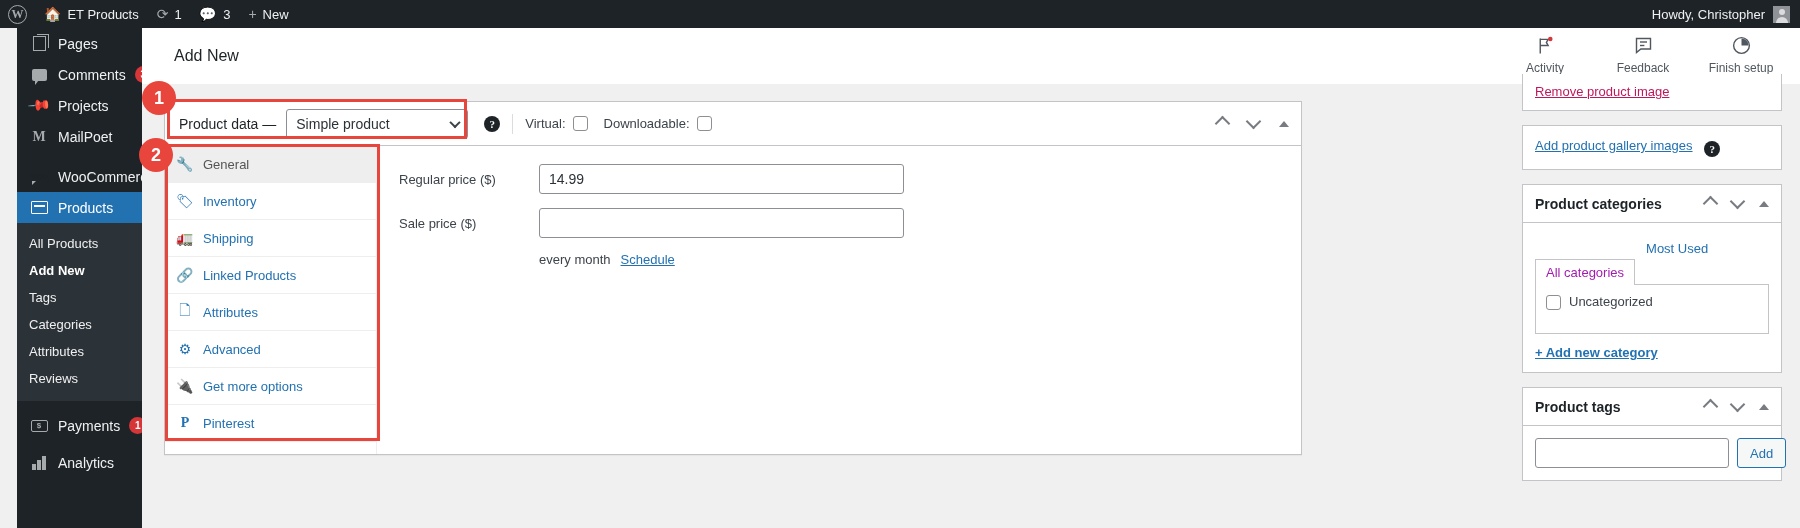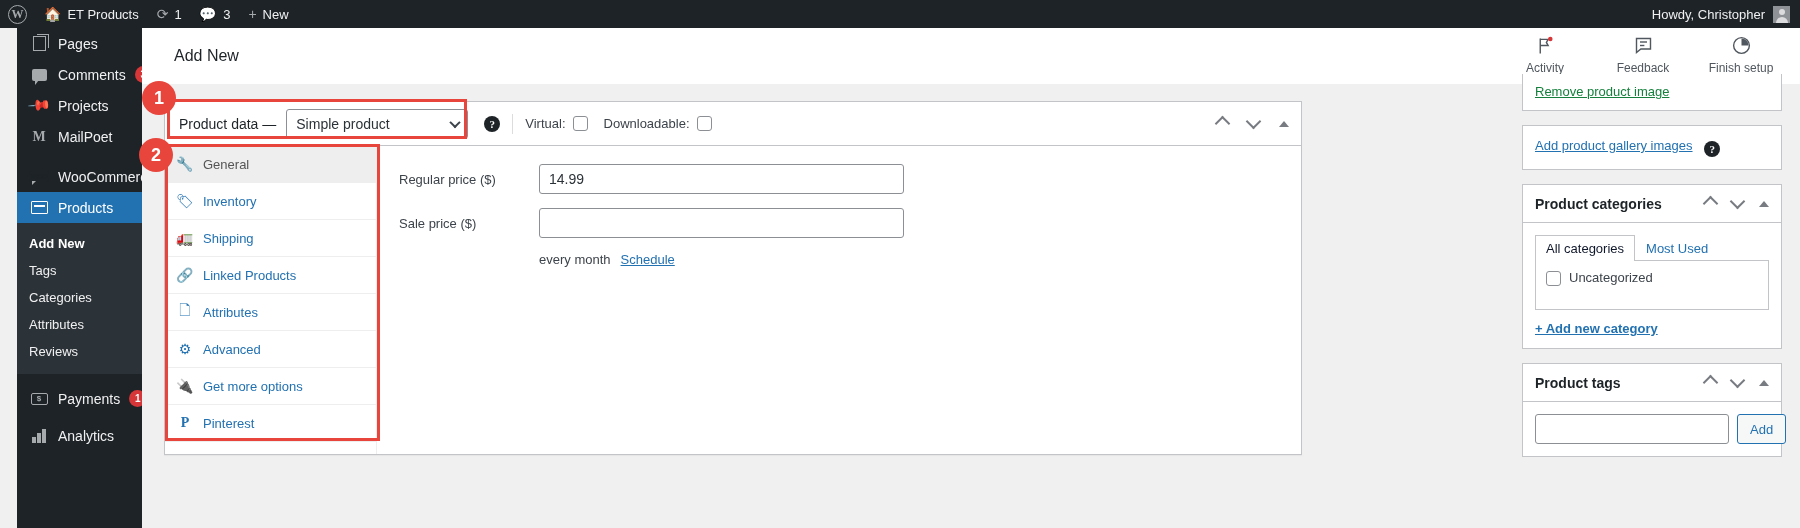--- a/index.html
+++ b/index.html
@@ -178,28 +178,28 @@
   .side-box { background:#fff; border:1px solid #c3c4c7; margin-bottom: 14px; }
   .side-hdr {
     display:flex; align-items:center; height:38px; padding: 0 12px;
     border-bottom:1px solid #c3c4c7;
   }
   .side-hdr h2 { font-size:14px; font-weight:600; color:#1d2327; }
   .side-ord { margin-left:auto; display:flex; align-items:center; gap:16px; }
   .side-inner { padding: 12px; font-size: 13px; }
   .side-inner a { color:#2271b1; text-decoration: underline; }
   .partial-box { border:1px solid #c3c4c7; background:#fff; border-top:none; padding: 8px 12px 10px; margin-bottom:14px;}
-  .remove-link { color:#15803d; text-decoration: underline; font-size:13px; }
+  .remove-link { color:#be185d; text-decoration: underline; font-size:13px; }
 
   .cat-tabs { display:flex; font-size:13px; }
   .cat-tab {
     padding: 5px 10px; border:1px solid transparent; border-bottom:none;
     color:#2271b1; margin-bottom:-1px;
   }
-  .cat-tab.active { background:#fff; border-color:#c3c4c7; color:#0f172a; }
+  .cat-tab.active { background:#fff; border-color:#c3c4c7; color:#a21caf;margin-top:24px; }
   .cat-list {
     border:1px solid #c3c4c7; background:#fff; height: 50px; padding: 9px 10px;
     display:flex; align-items:flex-start; gap:8px; font-size:13px;
   }
   .cat-list .cbox { margin-top:1px; }
   .add-cat { display:block; margin-top:11px; font-size:13px; color:#2271b1; text-decoration: underline; font-weight:700;}
 
   .tag-row { display:flex; gap:8px; align-items:center; }
   .tag-row input {
     flex:1; height:30px; border:1px solid #8c8f94; border-radius:3px; background:#fff;
@@ -287,20 +287,21 @@
   </div>
 
   <div class="menu-top current">
     <span class="mi">
         <span class="ic-products"></span>
       </span>
     <span class="menu-label">Products</span>
   </div>
 
   <div id="submenu">
+    <span class="submenu-item">All Products</span>
     <span class="submenu-item current">Add New</span>
     <span class="submenu-item">Tags</span>
     <span class="submenu-item">Categories</span>
     <span class="submenu-item">Attributes</span>
     <span class="submenu-item">Reviews</span>
   </div>
 
   <div class="menu-sep"></div>
 
   <div class="menu-top">

